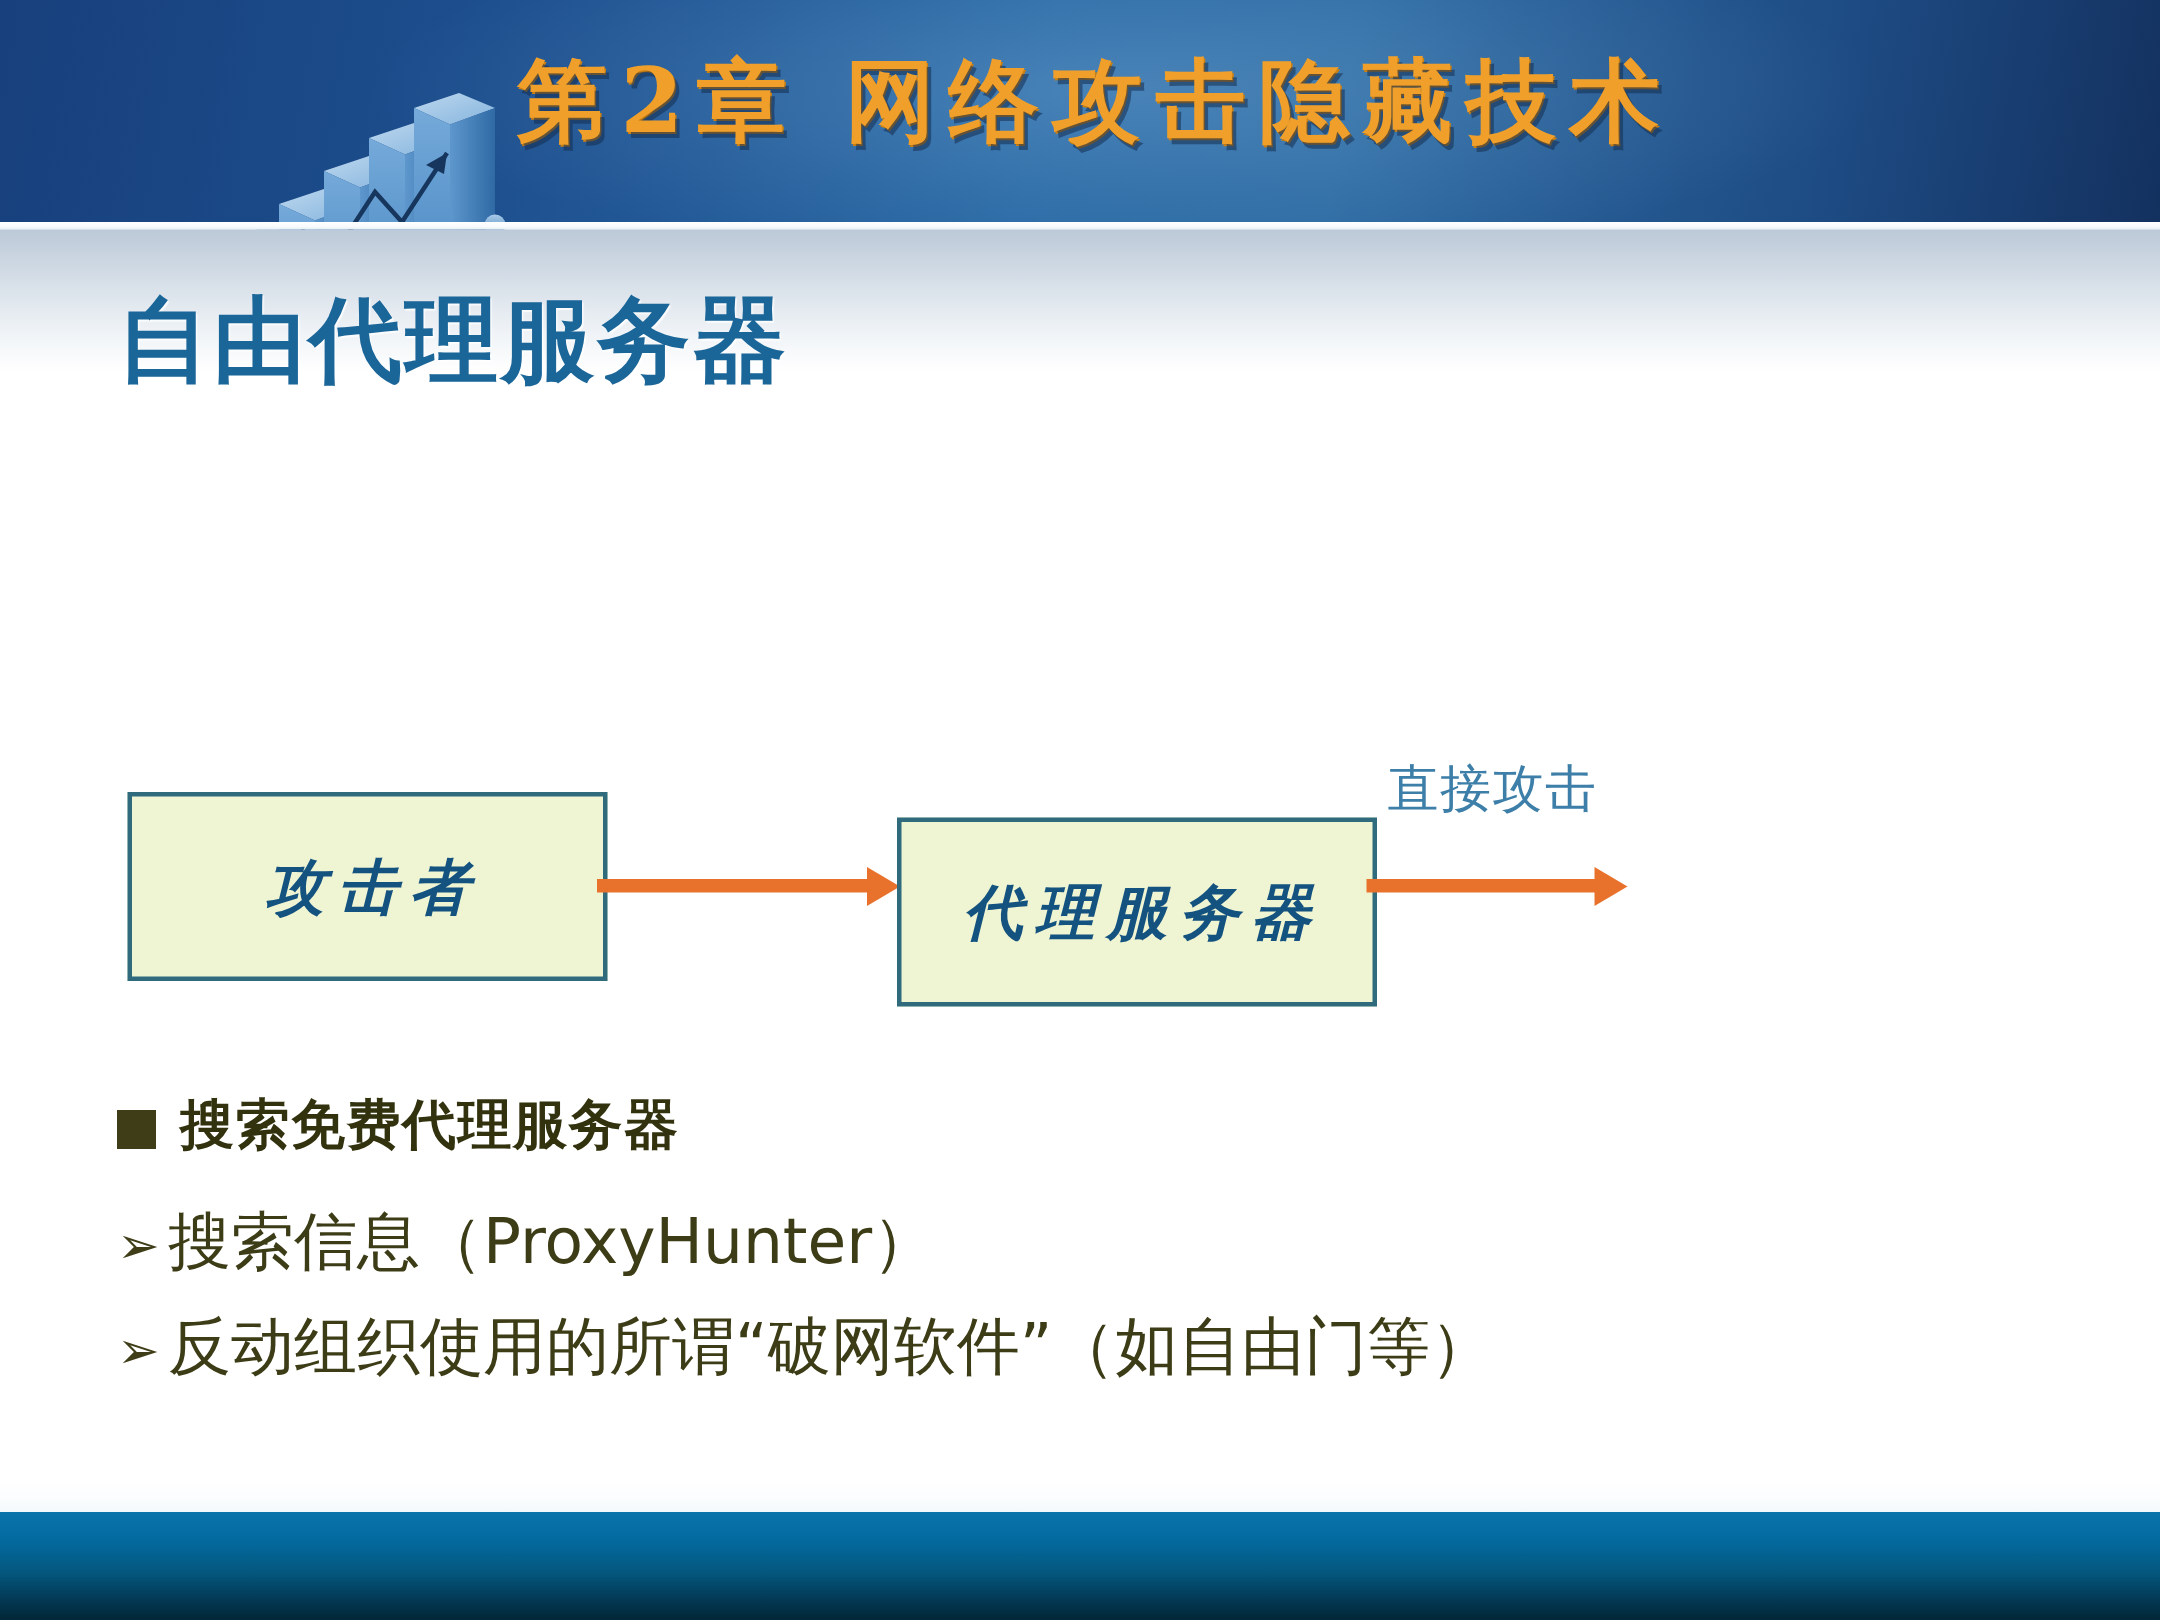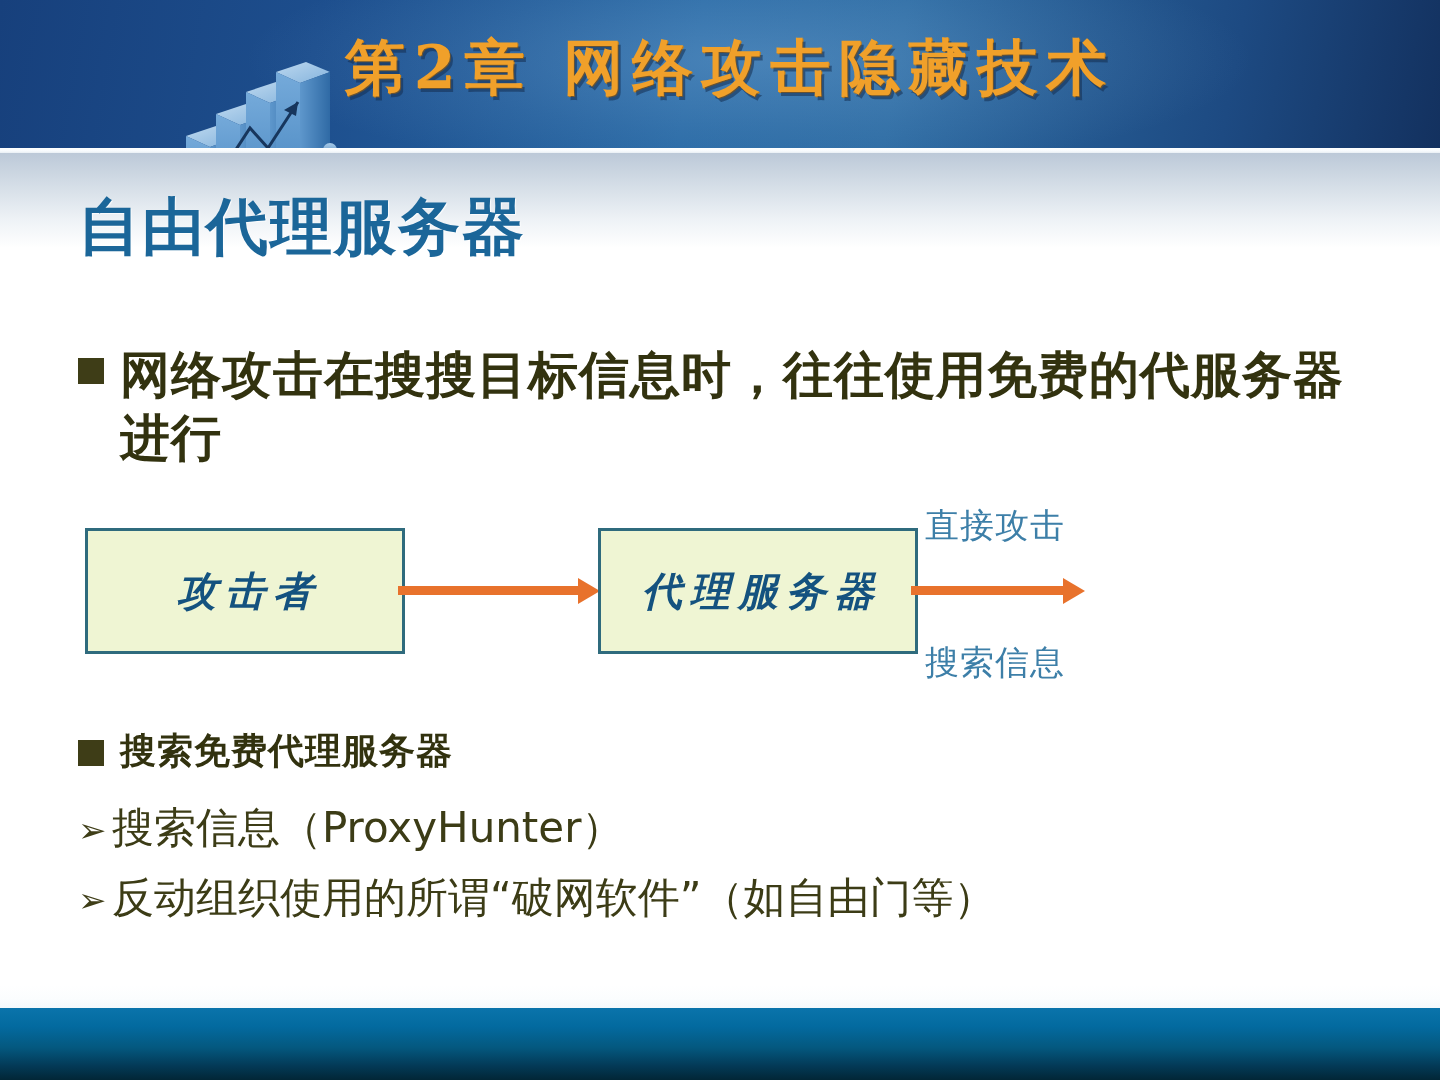--- a/index.html
+++ b/index.html
@@ -165,21 +165,21 @@
     font-family: Liberation Sans, sans-serif;
     font-style: italic;
     font-weight: bold;
     font-size: 40px;
     color: #14527f;
     letter-spacing: 8px;
     text-indent: 8px;
     white-space: nowrap;
   }
   #node-attacker { left: 85px; top: 528px; width: 320px; height: 126px; }
-  #node-proxy    { left: 598px; top: 528px; width: 320px; height: 126px; }
+  #node-proxy    { left: 598px; top: 545px; width: 320px; height: 126px; }
   #node-target   { left: 1083px; top: 528px; width: 295px; height: 126px; }
 
   .arrow-line {
     position: absolute;
     height: 9px;
     background: #e8722c;
   }
   .arrow-head {
     position: absolute;
     width: 0; height: 0;
@@ -302,44 +302,39 @@
     </g>
   </svg>
 
   <div class="header-underline"></div>
   <div class="header-fade"></div>
 
   <div class="header-title">第2章 网络攻击隐藏技术</div>
 
   <div class="slide-title">自由代理服务器</div>
 
-  <div class="bullet-row" id="bullet-1">
-    <span class="sq-marker"></span>
-    <span class="bullet-text">网络攻击在搜搜目标信息时，往往使用免费的代服务器进行</span>
-  </div>
 
   <div class="diagram">
 
     <div class="node-box" id="node-attacker">
       <span class="node-label">攻击者</span>
     </div>
 
     <div class="arrow-line" id="arrow-1-line"></div>
     <div class="arrow-head" id="arrow-1-head"></div>
 
     <div class="node-box" id="node-proxy">
       <span class="node-label">代理服务器</span>
     </div>
 
     <div class="edge-label" id="label-direct">直接攻击</div>
 
     <div class="arrow-line" id="arrow-2-line"></div>
     <div class="arrow-head" id="arrow-2-head"></div>
 
-    <div class="edge-label" id="label-search">搜索信息</div>
 
   </div>
 
   <div class="bullet-row" id="bullet-2">
     <span class="sq-marker"></span>
     <span class="bullet-text">搜索免费代理服务器</span>
   </div>
 
   <div class="sub-row" id="sub-1">
     <span class="arrow-marker">➢</span>

